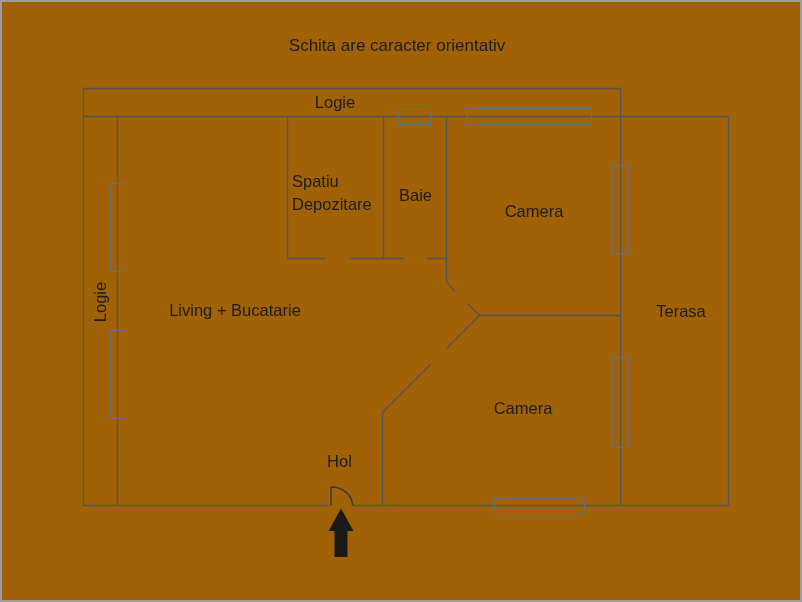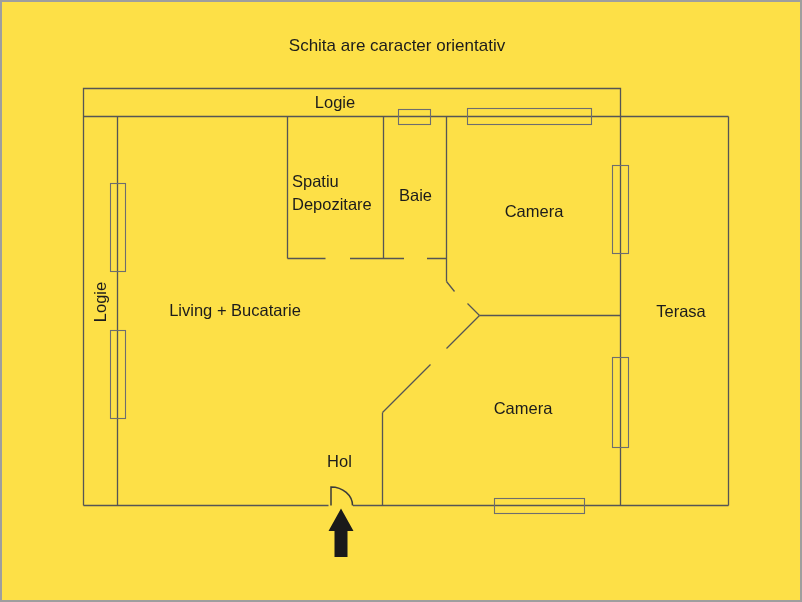--- a/index.html
+++ b/index.html
@@ -1,20 +1,20 @@
 <!DOCTYPE html>
 <html><head>
 <meta charset="utf-8">
 <style>
   html, body { margin: 0; padding: 0; background: #ffffff; }
   .frame {
     position: relative;
     width: 802px;
     height: 602px;
-    background: #fde047;
+    background: #a16207;
     font-family: "Liberation Sans", "DejaVu Sans", sans-serif;
     overflow: hidden;
   }
   svg text {
     fill: #1c1c1c;
     font-family: "Liberation Sans", "DejaVu Sans", sans-serif;
     font-size: 16.5px;
   }
   svg text.title { font-size: 17px; }
 </style>

